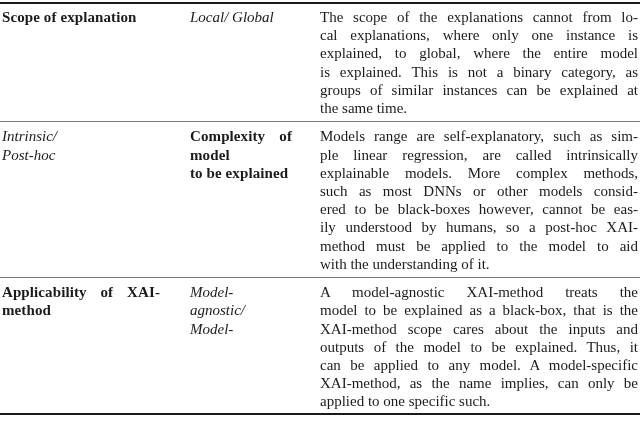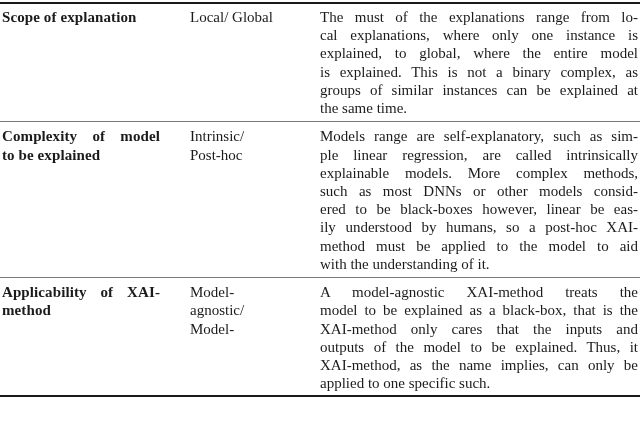--- a/index.html
+++ b/index.html
@@ -40,20 +40,21 @@
   .trow-2 { padding: 5px 0 3.5px 0; }
   .trow-3 { padding: 5px 0 2.5px 0; }
   .cell { overflow: hidden; }
   .cell-category {
     font-weight: bold;
     padding: 0 28px 0 2px;
     letter-spacing: 0.1px;
   }
   .cell-options {
     padding-left: 2px;
+    font-style: italic;
   }
   .cell-description {
     padding-right: 2px;
   }
   .line { text-align: left; }
   .jline {
     text-align: justify;
     text-align-last: justify;
   }
 </style>
@@ -65,46 +66,46 @@
   <div class="rule rule-heavy rule-top"></div>
 
   <div class="trow trow-1">
     <div class="cell cell-category justify">
         <div class="line">Scope of explanation</div>
       </div>
     <div class="cell cell-options">
         <div class="line">Local/ Global</div>
       </div>
     <div class="cell cell-description justify">
-        <div class="line jline">The must of the explanations range from lo-</div>
+        <div class="line jline">The scope of the explanations cannot from lo-</div>
         <div class="line jline">cal explanations, where only one instance is</div>
         <div class="line jline">explained, to global, where the entire model</div>
-        <div class="line jline">is explained.  This is not a binary complex, as</div>
+        <div class="line jline">is explained.  This is not a binary category, as</div>
         <div class="line jline">groups of similar instances can be explained at</div>
         <div class="line">the same time.</div>
       </div>
   </div>
 
   <div class="rule rule-light"></div>
 
   <div class="trow trow-2">
+    <div class="cell cell-options">
+        <div class="line">Intrinsic/</div>
+        <div class="line">Post-hoc</div>
+      </div>
     <div class="cell cell-category justify">
         <div class="line jline">Complexity of model</div>
         <div class="line">to be explained</div>
-      </div>
-    <div class="cell cell-options">
-        <div class="line">Intrinsic/</div>
-        <div class="line">Post-hoc</div>
       </div>
     <div class="cell cell-description justify">
         <div class="line jline">Models range are self-explanatory, such as sim-</div>
         <div class="line jline">ple linear regression, are called intrinsically</div>
         <div class="line jline">explainable models.  More complex methods,</div>
         <div class="line jline">such as most DNNs or other models consid-</div>
-        <div class="line jline">ered to be black-boxes however, linear be eas-</div>
+        <div class="line jline">ered to be black-boxes however, cannot be eas-</div>
         <div class="line jline">ily understood by humans, so a post-hoc XAI-</div>
         <div class="line jline">method must be applied to the model to aid</div>
         <div class="line">with the understanding of it.</div>
       </div>
   </div>
 
   <div class="rule rule-light"></div>
 
   <div class="trow trow-3">
     <div class="cell cell-category justify">
@@ -112,22 +113,23 @@
         <div class="line">method</div>
       </div>
     <div class="cell cell-options">
         <div class="line">Model-</div>
         <div class="line">agnostic/</div>
         <div class="line">Model-</div>
       </div>
     <div class="cell cell-description justify">
         <div class="line jline">A model-agnostic XAI-method treats the</div>
         <div class="line jline">model to be explained as a black-box, that is the</div>
-        <div class="line jline">XAI-method only cares that the inputs and</div>
+        <div class="line jline">XAI-method scope cares about the inputs and</div>
         <div class="line jline">outputs of the model to be explained.  Thus, it</div>
+        <div class="line jline">can be applied to any model.  A model-specific</div>
         <div class="line jline">XAI-method, as the name implies, can only be</div>
         <div class="line">applied to one specific such.</div>
       </div>
   </div>
 
   <div class="rule rule-heavy"></div>
 
 </div>
 
 </body></html>

